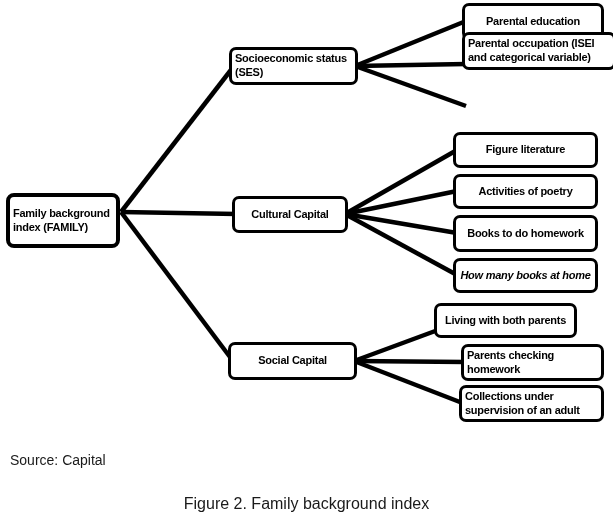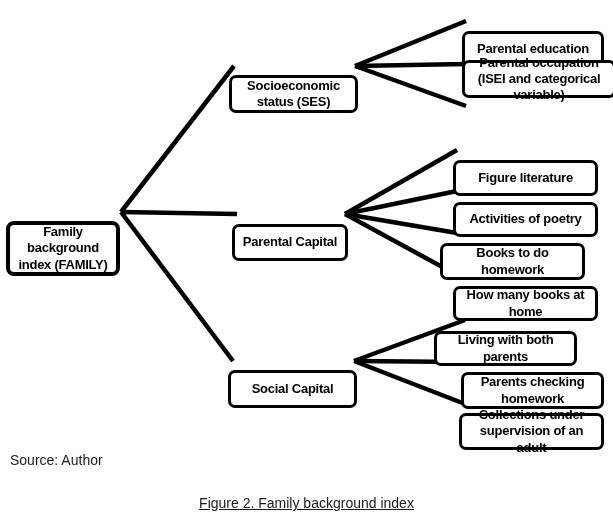--- a/index.html
+++ b/index.html
@@ -19,71 +19,69 @@
   .connector-line {
     stroke: #000000;
     stroke-width: 4.5;
   }
   .node {
     position: absolute;
     box-sizing: border-box;
     display: flex;
     align-items: center;
     justify-content: center;
-    text-align: center;
+    text-align: left;
     background: #ffffff;
     border: 3px solid #000000;
     border-radius: 7px;
     font-weight: bold;
-    font-size: 13px;
+    font-size: 11px;
     letter-spacing: -0.25px;
     line-height: 1.25;
     padding: 1px 3px;
     color: #000000;
-    margin-top: 28px;
   }
   .node.root { border-width: 4px; border-radius: 8px; }
 
   
   .n-root      { left:   6px; top: 193px; width: 114px; height: 55px; }
   .n-ses       { left: 229px; top:  47px; width: 129px; height: 38px; }
   .n-cultural  { left: 232px; top: 196px; width: 116px; height: 37px; }
   .n-social    { left: 228px; top: 342px; width: 129px; height: 38px; }
 
   .n-leaf-1    { left: 462px; top:   3px; width: 142px; height: 37px; }
   .n-leaf-2    { left: 462px; top:  32px; width: 154px; height: 38px; }
   .n-leaf-3    { left: 462px; top:  88px; width: 142px; height: 36px; }
 
   .n-leaf-4    { left: 453px; top: 132px; width: 145px; height: 36px; }
   .n-leaf-5    { left: 453px; top: 174px; width: 145px; height: 35px; }
-  .n-leaf-6    { left: 440px; top: 215px; width: 145px; height: 37px; }
-  .n-leaf-7    { left: 453px; top: 258px; width: 145px; height: 35px; }
+  .n-leaf-6    { left: 453px; top: 215px; width: 145px; height: 37px; }
+  .n-leaf-7    { left: 453px; top: 258px; width: 145px; height: 35px; font-style: italic; }
 
   .n-leaf-8    { left: 434px; top: 303px; width: 143px; height: 35px; }
   .n-leaf-9    { left: 461px; top: 344px; width: 143px; height: 37px; }
   .n-leaf-10   { left: 459px; top: 385px; width: 145px; height: 37px; }
 
   .source-note {
     position: absolute;
     left: 10px;
     top: 452px;
     font-size: 14px;
     font-weight: normal;
     color: #1a1a1a;
   }
   .figure-caption {
     position: absolute;
     left: 0;
     top: 495px;
     width: 613px;
     text-align: center;
-    font-size: 14px;
+    font-size: 16px;
     font-weight: normal;
     color: #1a1a1a;
-    text-decoration: underline;
   }
 </style>
 </head>
 <body>
 
 <div class="canvas">
 
   <svg class="connectors" viewBox="0 0 613 522" aria-hidden="true">
 
     <line class="connector-line" x1="121" y1="212" x2="234" y2="66"></line>
@@ -100,31 +98,31 @@
     <line class="connector-line" x1="345" y1="214" x2="457" y2="275"></line>
 
     <line class="connector-line" x1="354" y1="361" x2="465" y2="320"></line>
     <line class="connector-line" x1="354" y1="361" x2="465" y2="362"></line>
     <line class="connector-line" x1="354" y1="361" x2="465" y2="404"></line>
   </svg>
 
   <div class="node root n-root">Family background index (FAMILY)</div>
 
   <div class="node n-ses">Socioeconomic status (SES)</div>
-  <div class="node n-cultural">Parental Capital</div>
+  <div class="node n-cultural">Cultural Capital</div>
   <div class="node n-social">Social Capital</div>
 
   <div class="node n-leaf-1">Parental education</div>
   <div class="node n-leaf-2">Parental occupation (ISEI and categorical variable)</div>
 
   <div class="node n-leaf-4">Figure literature</div>
   <div class="node n-leaf-5">Activities of poetry</div>
   <div class="node n-leaf-6">Books to do homework</div>
   <div class="node n-leaf-7">How many books at home</div>
 
   <div class="node n-leaf-8">Living with both parents</div>
   <div class="node n-leaf-9">Parents checking homework</div>
   <div class="node n-leaf-10">Collections under supervision of an adult</div>
 
-  <div class="source-note">Source: Author</div>
+  <div class="source-note">Source: Capital</div>
   <div class="figure-caption">Figure 2. Family background index</div>
 
 </div>
 
 </body></html>

